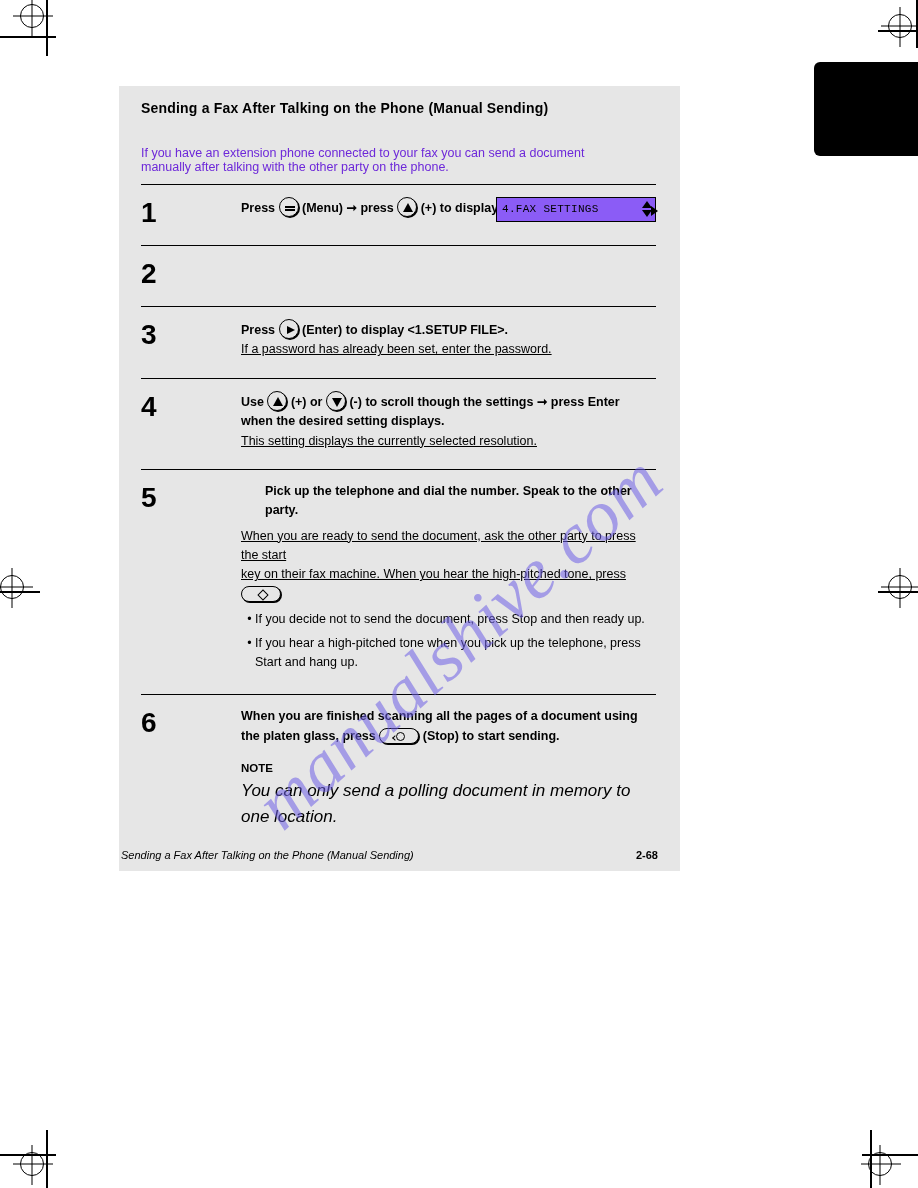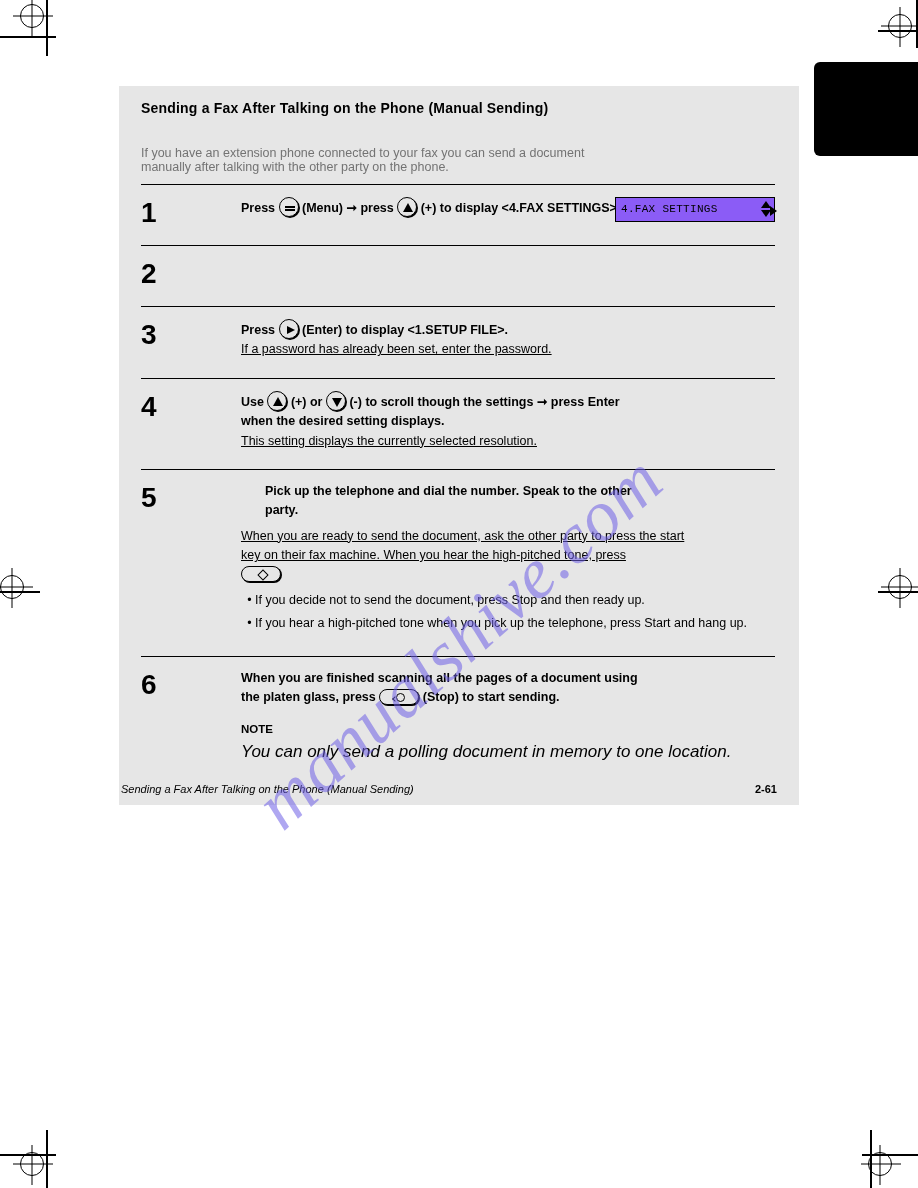--- a/index.html
+++ b/index.html
@@ -31,23 +31,23 @@
   .crop.bot-left .v { bottom: -8px; left: 26px; width: 2px; height: 60px; }
 
   .crop.bot-right   { bottom: 6px; right: 20px; }
   .crop.bot-right .h { bottom: 26px; right: -24px; height: 2px; width: 60px; }
   .crop.bot-right .v { bottom: -8px; right: 26px; width: 2px; height: 60px; }
 
   
   .black-tab { position: absolute; top: 62px; right: 0; width: 104px; height: 94px; background: #000; border-radius: 6px 0 0 6px; }
 
   
-  .panel { position: absolute; left: 119px; top: 86px; width: 680px; background: #e6e6e6; padding: 14px 24px 40px 22px; }
+  .panel { position: absolute; left: 119px; top: 86px; width: 561px; background: #e6e6e6; padding: 14px 24px 40px 22px; }
   .panel h1 { font-size: 14px; font-weight: bold; color: #000; margin-bottom: 30px; letter-spacing: .2px; }
-  .section-title { font-size: 12.5px; font-weight: bold; color: #737373; margin-bottom: 10px; }
+  .section-title { font-size: 12.5px; font-weight: bold; color: #6d28d9; margin-bottom: 10px; }
   .rule { border: 0; border-top: 1.5px solid #000; margin: 6px 0 12px 0; }
 
   .row { display: flex; align-items: flex-start; position: relative; }
   .stepcol { width: 100px; flex: 0 0 100px; font-size: 28px; font-weight: bold; color: #000; line-height: 1; padding-top: 2px; }
   .content { flex: 1; font-size: 12.5px; color: #000; line-height: 1.55; }
   .content .lead { font-weight: bold; }
   .content .sub  { font-weight: normal; text-decoration: underline; }
   .content ul { list-style: "• "; padding-left: 14px; margin-top: 6px; }
   .content li { margin-bottom: 4px; }
 
@@ -216,16 +216,16 @@
       </div>
       <div class="note">
         <div class="note-title">NOTE</div>
         <div class="note-body">You can only send a polling document in memory to one location.</div>
       </div>
     </div>
   </div>
 
   <div class="footer">
     <span class="left">Sending a Fax After Talking on the Phone (Manual Sending)</span>
-    <span class="right">2-61</span>
+    <span class="right">2-68</span>
   </div>
 
 </div>
 
 </body></html>

